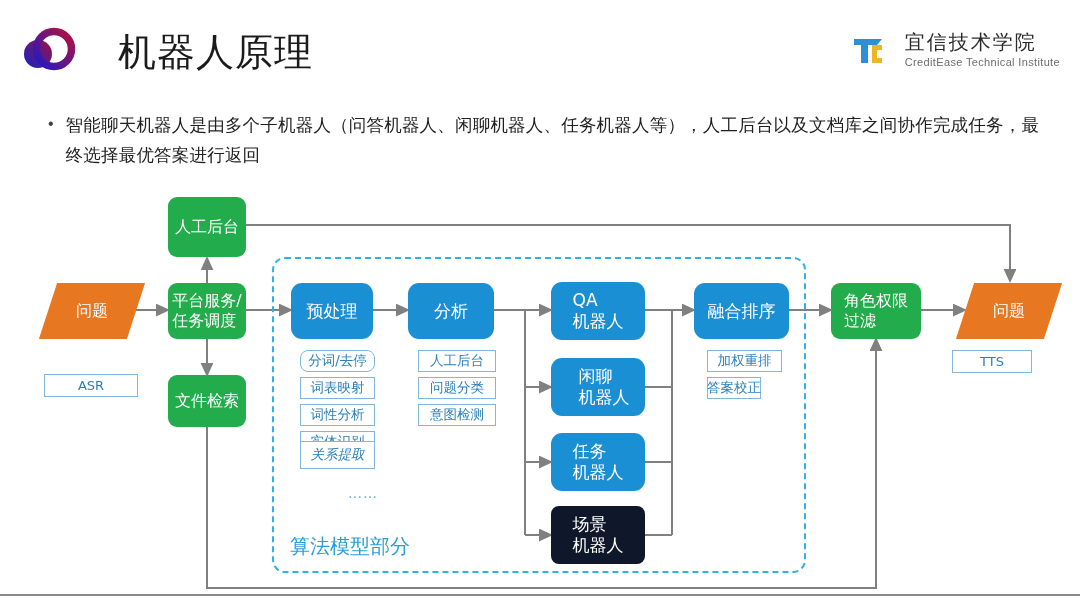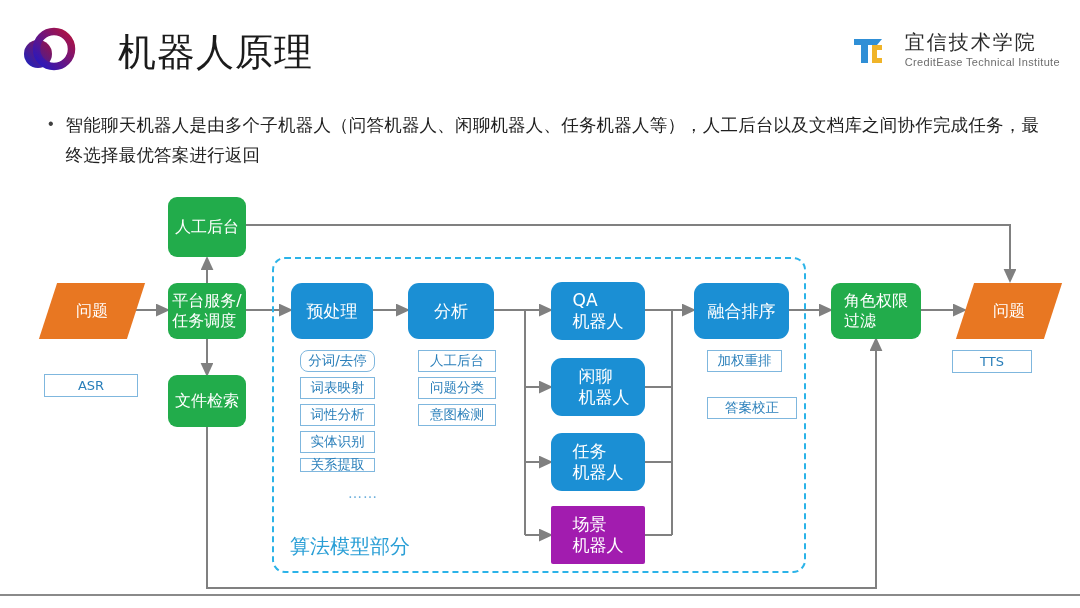--- a/index.html
+++ b/index.html
@@ -41,21 +41,21 @@
 
   .node{
     position:absolute;box-sizing:border-box;
     display:flex;align-items:center;justify-content:center;
     text-align:left;color:#fff;
     font-family:"DejaVu Sans",sans-serif;
     line-height:1.22;white-space:pre-line;
   }
   .green{background:#22ac4b;border-radius:9px;font-size:16px;}
   .blue{background:#1b8fd4;border-radius:11px;font-size:17px;}
-  .blue-lt{background:#a21caf;border-radius:2px;font-size:17px;}
+  .blue-lt{background:#0f172a;border-radius:8px;font-size:17px;}
 
   .para{
     position:absolute;display:flex;align-items:center;justify-content:center;
     color:#fff;font-size:16px;font-family:"DejaVu Sans",sans-serif;
   }
   .para .shape{
     position:absolute;left:0;top:0;width:100%;height:100%;
     background:#e87722;
     transform:skewX(-18deg);
   }
@@ -185,21 +185,21 @@
 
     <div class="dashregion" style="left:272px;top:72px;width:534px;height:316px;"></div>
     <div class="dashlabel" style="left:290px;top:348px;font-family:Liberation Mono, monospace;">算法模型部分</div>
 
     <div class="node blue" style="left:291px;top:98px;width:82px;height:56px;">预处理</div>
     <div id="pre-tags">
         <div class="tag wide" style="left: 300px; top: 165px; width: 75px; height: 22px; border-radius: 8px;">分词/去停</div>
         <div class="tag wide" style="left: 300px; top: 192px; width: 75px; height: 22px;">词表映射</div>
         <div class="tag wide" style="left: 300px; top: 219px; width: 75px; height: 22px;">词性分析</div>
         <div class="tag wide" style="left: 300px; top: 246px; width: 75px; height: 22px;">实体识别</div>
-        <div class="tag wide" style="left: 300px; top: 273px; width: 75px; height: 14px;">关系提取</div>
+        <div class="tag wide" style="left: 300px; top: 256px; width: 75px; height: 28px; font-style: italic;">关系提取</div>
       </div>
     <div class="dots" style="left:348px;top:300px;">……</div>
 
     <div class="node blue" style="left:408px;top:98px;width:86px;height:56px;">分析</div>
     <div id="ana-tags">
         <div class="tag wide" style="left: 418px; top: 165px; width: 78px; height: 22px;">人工后台</div>
         <div class="tag wide" style="left: 418px; top: 192px; width: 78px; height: 22px;">问题分类</div>
         <div class="tag wide" style="left: 418px; top: 219px; width: 78px; height: 22px;">意图检测</div>
       </div>
 
@@ -208,21 +208,21 @@
     <div class="node blue" style="left:551px;top:173px;width:94px;height:58px;padding-left:12px;">闲聊
 机器人</div>
     <div class="node blue" style="left:551px;top:248px;width:94px;height:58px;">任务
 机器人</div>
     <div class="node blue-lt" style="left:551px;top:321px;width:94px;height:58px;">场景
 机器人</div>
 
     <div class="node blue" style="left:694px;top:98px;width:95px;height:56px;">融合排序</div>
     <div id="fus-tags">
         <div class="tag wide" style="left: 707px; top: 165px; width: 75px; height: 22px;">加权重排</div>
-        <div class="tag wide" style="left: 707px; top: 192px; width: 90px; height: 22px; margin-top: 20px;">答案校正</div>
+        <div class="tag wide" style="left: 707px; top: 192px; width: 54px; height: 22px;">答案校正</div>
       </div>
 
     <div class="node green" style="left:831px;top:98px;width:90px;height:56px;">角色权限
 过滤</div>
 
     <div class="para" style="left:965px;top:98px;width:88px;height:56px;">
       <span class="shape"></span>
       <span class="lbl">问题</span>
     </div>
     <div class="tag" style="left:952px;top:165px;width:80px;height:23px;">TTS</div>

